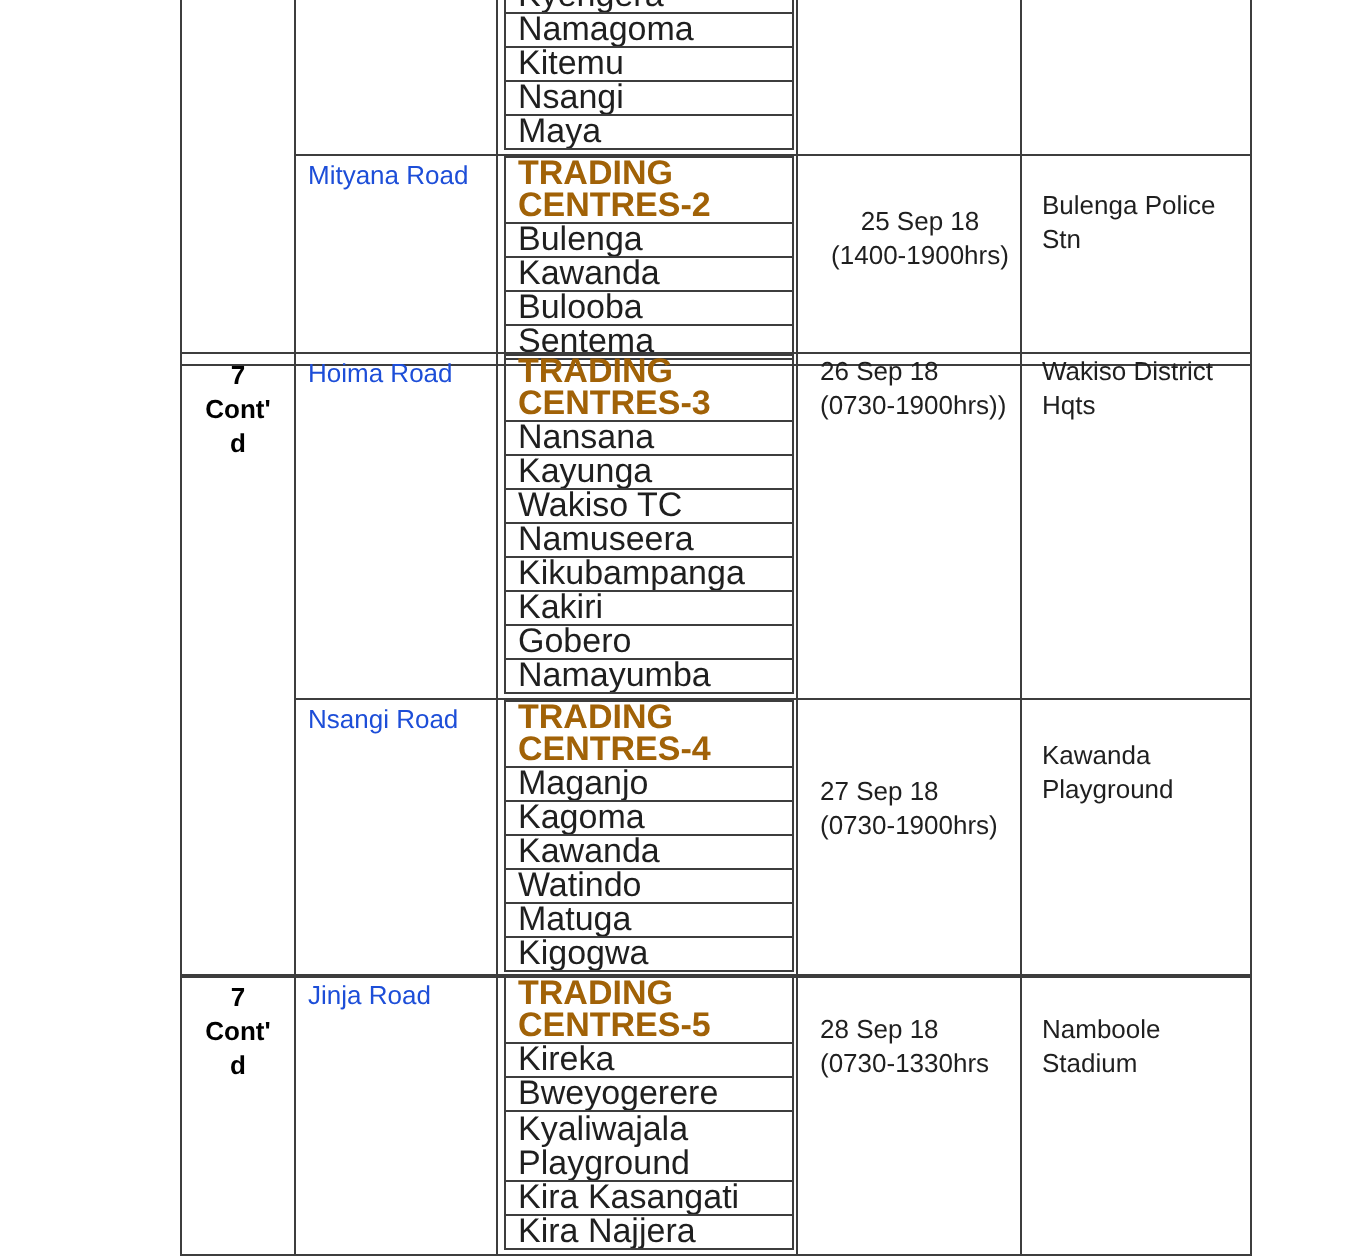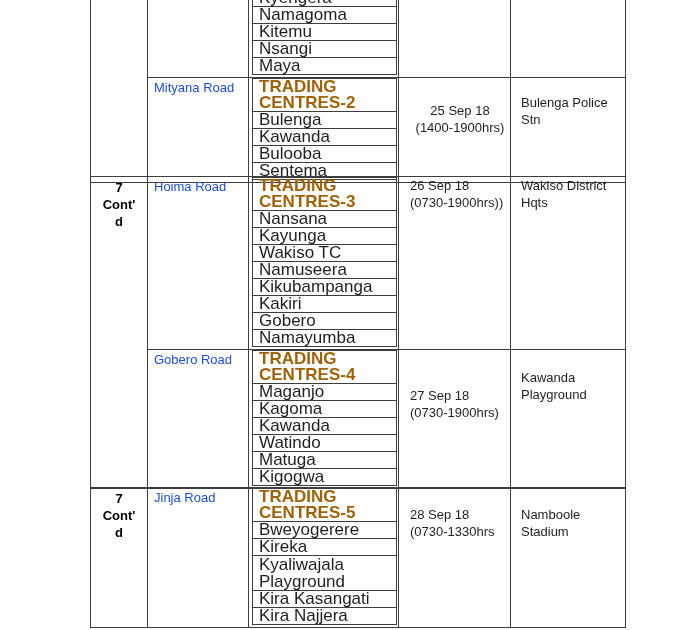--- a/index.html
+++ b/index.html
@@ -182,21 +182,21 @@
                 </tr>
           </tbody>
             </table>
         </td>
         <td class="date pt17">26 Sep 18
 (0730-1900hrs))</td>
         <td class="venue pt17">Wakiso District
 Hqts</td>
       </tr>
       <tr>
-        <td class="road">Gobero Road</td>
+        <td class="road">Nsangi Road</td>
         <td class="c3">
           <table class="nest">
               <tbody>
             <tr>
                   <td class="hdr">TRADING CENTRES-4</td>
                 </tr>
             <tr>
                   <td>Maganjo</td>
                 </tr>
             <tr>
@@ -239,24 +239,24 @@
 Cont'
 d</td>
         <td class="road">Jinja Road</td>
         <td class="c3">
           <table class="nest">
               <tbody>
             <tr>
                   <td class="hdr">TRADING CENTRES-5</td>
                 </tr>
             <tr>
+                  <td>Kireka</td>
+                </tr>
+            <tr>
                   <td>Bweyogerere</td>
-                </tr>
-            <tr>
-                  <td>Kireka</td>
                 </tr>
             <tr>
                   <td class="h2">Kyaliwajala
 Playground</td>
                 </tr>
             <tr>
                   <td>Kira Kasangati</td>
                 </tr>
             <tr>
                   <td>Kira Najjera</td>

